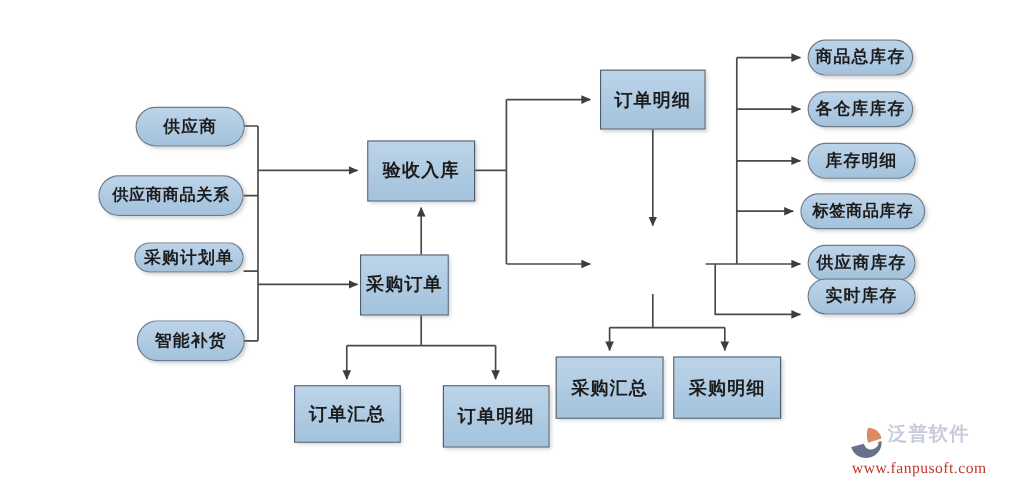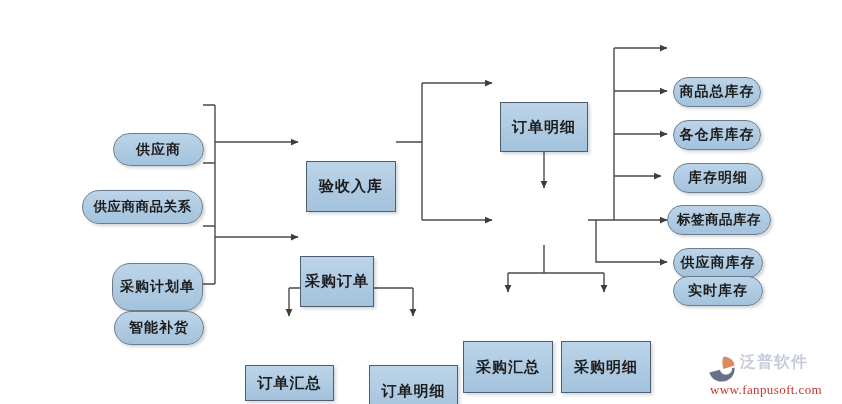--- a/index.html
+++ b/index.html
@@ -6,21 +6,21 @@
   .canvas{
     position:relative;width:842px;height:404px;background:#fff;
     font-family:"Liberation Serif","DejaVu Serif",serif;overflow:hidden;
   }
   .wires{position:absolute;left:0;top:0;width:842px;height:404px;}
   .node,.pill{
     position:absolute;display:flex;align-items:center;justify-content:center;
     background:linear-gradient(180deg,var(--fill-top) 0%,var(--fill-bot) 100%);
     color:#1c1c1c;font-weight:bold;letter-spacing:1px;
     box-shadow:2px 2px 3px rgba(80,90,100,0.25);
-    box-sizing:border-box;white-space:nowrap;margin-top:44px;
+    box-sizing:border-box;white-space:nowrap;
   }
   .node{border:1.4px solid var(--box-border);font-size:15px;}
   .pill{border:1.3px solid var(--pill-border);border-radius:18px;font-size:14px;}
   .pill.small{font-size:13.5px;letter-spacing:0.5px;}
   .brand{position:absolute;left:700px;top:346px;width:140px;height:56px;}
   .brand-mark{position:absolute;left:8px;top:8px;width:28px;height:30px;}
   .brand-text{
     position:absolute;left:40px;top:6px;font-size:16px;font-weight:bold;
     color:var(--logo-text);letter-spacing:1px;font-family:"Liberation Sans",sans-serif;
   }
@@ -67,26 +67,26 @@
       <path d="M614 48 H667" marker-end="url(#arr)"></path>
       <path d="M614 91 H667" marker-end="url(#arr)"></path>
       <path d="M614 134 H667" marker-end="url(#arr)"></path>
       <path d="M614 176 H661" marker-end="url(#arr)"></path>
       <path d="M596 220 V262 H667" marker-end="url(#arr)"></path>
     </g>
   </svg>
 
   <div class="pill" style="left:113px;top:89px;width:91px;height:33px">供应商</div>
   <div class="pill small" style="left:82px;top:146px;width:121px;height:34px">供应商商品关系</div>
-  <div class="pill" style="left:112px;top:219px;width:91px;height:48px">采购计划单</div>
+  <div class="pill" style="left:112px;top:202px;width:91px;height:25px">采购计划单</div>
   <div class="pill" style="left:114px;top:267px;width:90px;height:34px">智能补货</div>
 
   <div class="node" style="left:306px;top:117px;width:90px;height:51px">验收入库</div>
   <div class="node" style="left:300px;top:212px;width:74px;height:51px">采购订单</div>
-  <div class="node" style="left:245px;top:321px;width:89px;height:36px">订单汇总</div>
+  <div class="node" style="left:245px;top:321px;width:89px;height:48px">订单汇总</div>
   <div class="node" style="left:369px;top:321px;width:89px;height:52px">订单明细</div>
   <div class="node" style="left:500px;top:58px;width:88px;height:50px">订单明细</div>
   <div class="node" style="left:463px;top:297px;width:90px;height:52px">采购汇总</div>
   <div class="node" style="left:561px;top:297px;width:90px;height:52px">采购明细</div>
 
   <div class="pill" style="left:673px;top:33px;width:88px;height:30px">商品总库存</div>
   <div class="pill" style="left:673px;top:76px;width:88px;height:30px">各仓库库存</div>
   <div class="pill" style="left:673px;top:119px;width:90px;height:30px">库存明细</div>
   <div class="pill small" style="left:667px;top:161px;width:104px;height:30px">标签商品库存</div>
   <div class="pill" style="left:673px;top:204px;width:90px;height:30px">供应商库存</div>

